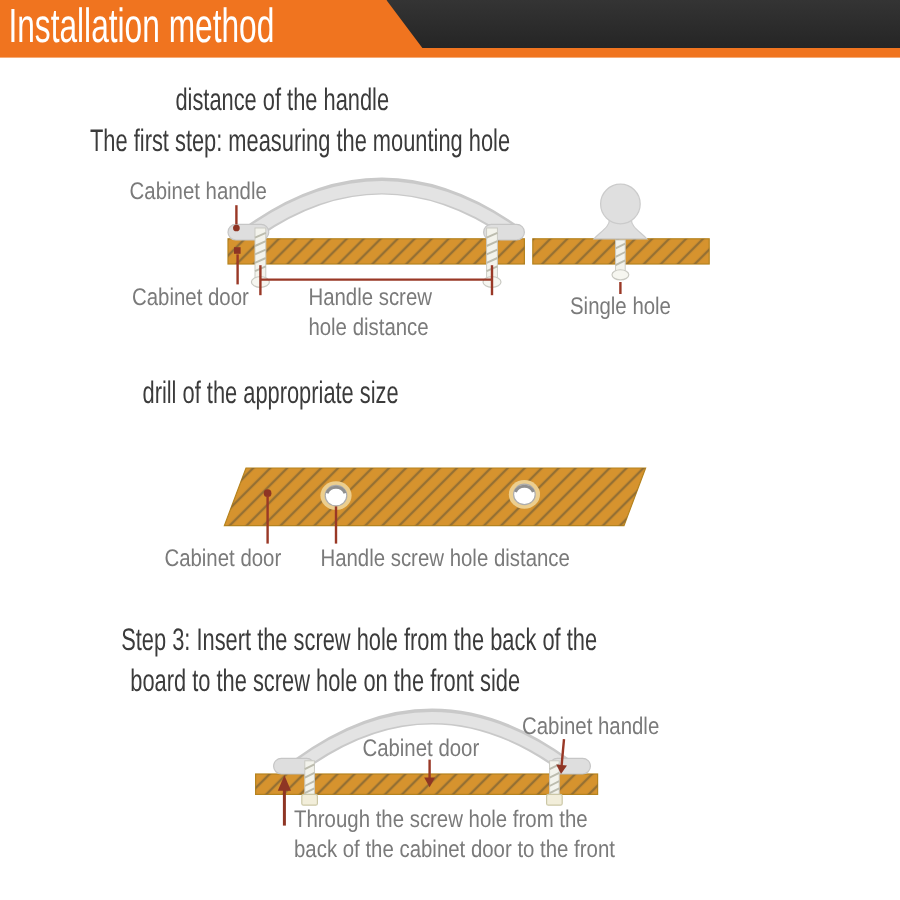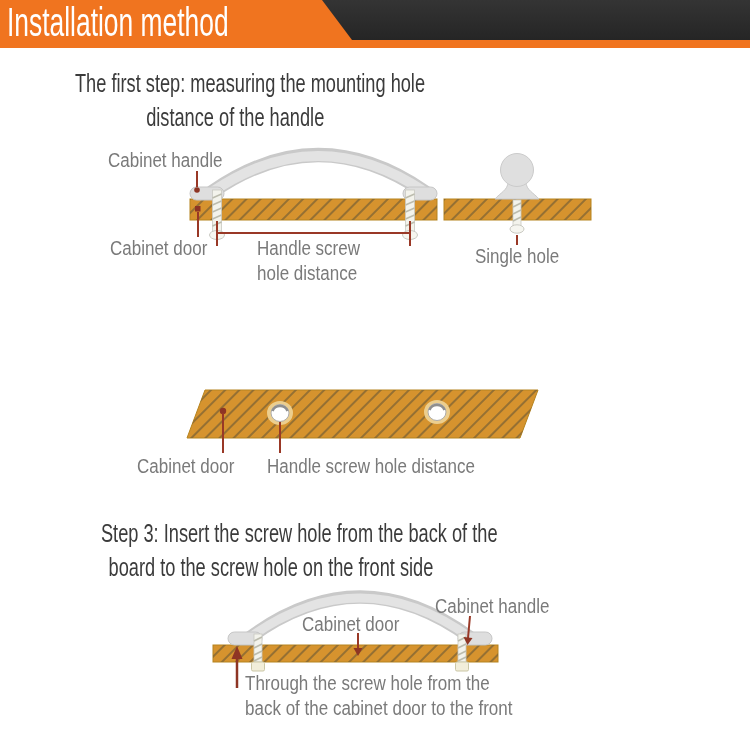--- a/index.html
+++ b/index.html
@@ -159,30 +159,31 @@
         <polygon points="463.5,637 472.5,638 467.5,645" fill="#8E3524"></polygon>
       </g>
       <g>
         <line x1="237" y1="688" x2="237" y2="658" stroke="#8E3524" stroke-width="2.5"></line>
         <polygon points="231.5,659 242.5,659 237,646" fill="#8E3524"></polygon>
       </g>
     </g>
   </svg>
 
   <div class="title-block" id="title-step1">
+    <div class="title-line"><span>distance of the handle</span></div>
     <div class="title-line"><span>The first step: measuring the mounting hole</span></div>
-    <div class="title-line"><span>distance of the handle</span></div>
   </div>
   <div class="lbl" style="left:108px; top:148px;">Cabinet handle</div>
   <div class="lbl" style="left:110px; top:236px;">Cabinet door</div>
   <div class="lbl" style="left:257px; top:236px;">Handle screw</div>
   <div class="lbl" style="left:257px; top:261px;">hole distance</div>
   <div class="lbl" style="left:475px; top:244px;">Single hole</div>
 
   <div class="title-block" id="title-step2">
+    <div class="title-line"><span>drill of the appropriate size</span></div>
   </div>
   <div class="lbl" style="left:137px; top:454px;">Cabinet door</div>
   <div class="lbl" style="left:267px; top:454px;">Handle screw hole distance</div>
 
   <div class="title-block" id="title-step3">
     <div class="title-line"><span>Step 3: Insert the screw hole from the back of the</span></div>
     <div class="title-line"><span>board to the screw hole on the front side</span></div>
   </div>
   <div class="lbl" style="left:435px; top:594px;">Cabinet handle</div>
   <div class="lbl" style="left:302px; top:612px;">Cabinet door</div>

